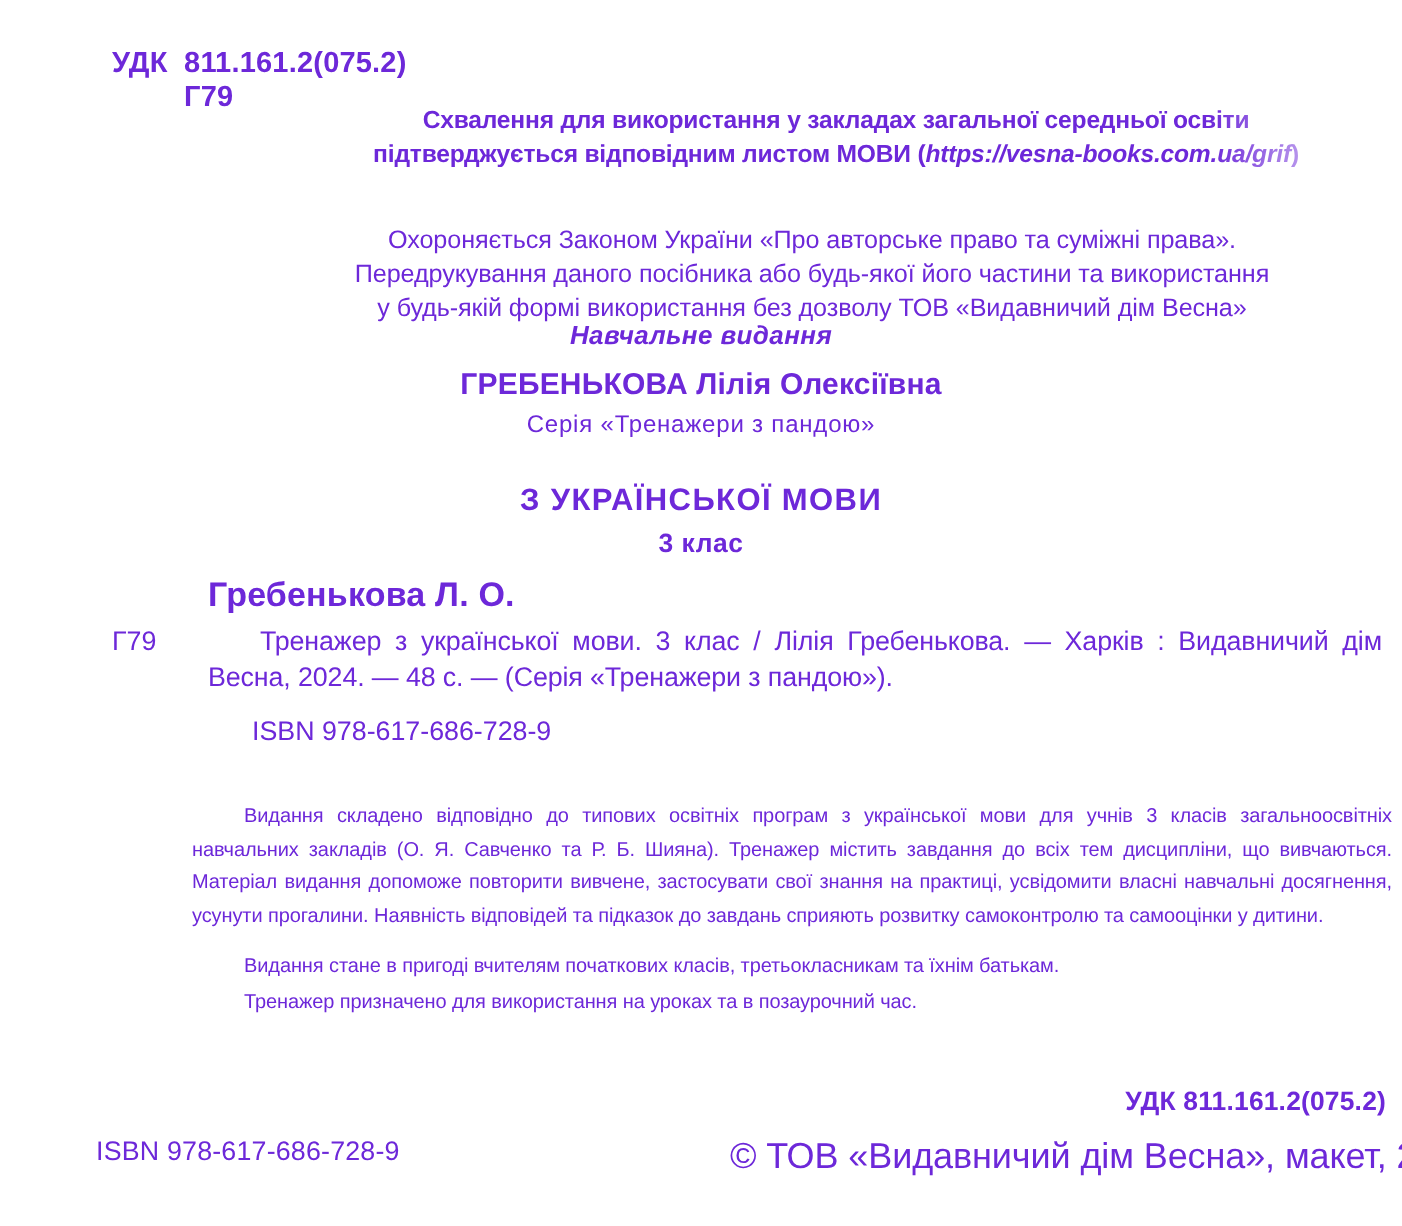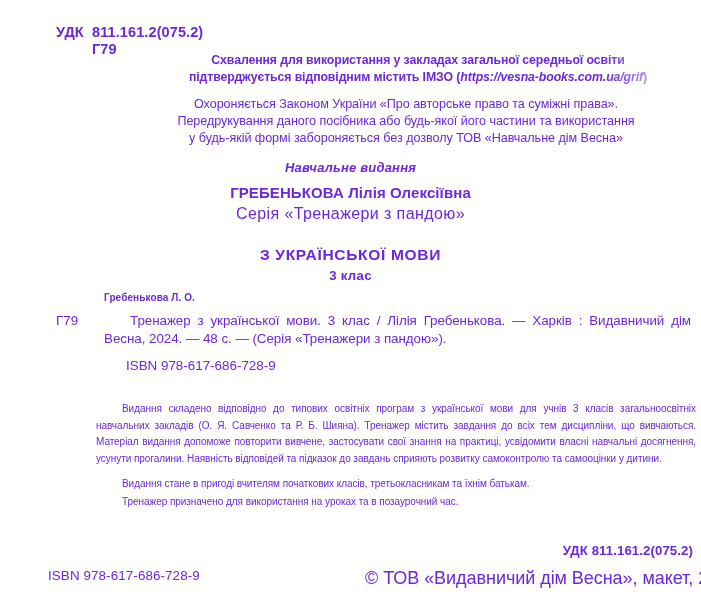--- a/index.html
+++ b/index.html
@@ -64,21 +64,21 @@
                 rgba(255,255,255,0.45) 42%,
                 rgba(255,255,255,0.86) 78%,
                 rgba(255,255,255,0.97) 100%);
     pointer-events: none;
   }
 
   
   .legal {
     position: absolute;
     left: 112px;
-    top: 96px;
+    top: 112px;
     width: 588px;
     text-align: center;
     font-size: 12.6px;
     line-height: 17.2px;
     letter-spacing: -0.05px;
   }
   .fade-right-2 {
     position: absolute;
     top: 92px;
     right: 0;
@@ -106,21 +106,21 @@
     letter-spacing: 0.2px;
   }
   .author-name {
     margin-top: 9px;
     font-size: 15px;
     font-weight: bold;
     letter-spacing: 0.1px;
   }
   .series-name {
     margin-top: 4px;
-    font-size: 16px;
+    font-size: 12px;
     letter-spacing: 0.4px;
   }
   .book-title {
     margin-top: 22px;
     font-size: 15.5px;
     font-weight: bold;
     line-height: 19.5px;
     letter-spacing: 0.7px;
   }
   .grade {
@@ -135,21 +135,21 @@
     position: absolute;
     left: 0;
     top: 289px;
     width: 701px;
     font-size: 13.4px;
     line-height: 18.6px;
   }
   .biblio-author {
     margin-left: 104px;
     font-weight: bold;
-    font-size: 10px;
+    font-size: 17px;
     letter-spacing: 0.1px;
   }
   .biblio-body {
     position: relative;
     margin-top: 4px;
   }
   .biblio-mark {
     position: absolute;
     left: 56px;
     top: 0;
@@ -224,28 +224,28 @@
 
 <div class="page">
 
   <div class="udc-block">
     <div class="udc-line"><span>УДК</span>&nbsp;&nbsp;<span>811.161.2(075.2)</span></div>
     <div class="udc-line udc-code-indent">Г79</div>
   </div>
 
   <div class="approval">
     <div>Схвалення для використання у закладах загальної середньої освіти</div>
-    <div><span>підтверджується відповідним містить ІМЗО (</span><span class="url">https://vesna-books.com.ua/grif</span><span>)</span></div>
+    <div><span>підтверджується відповідним листом МОВИ (</span><span class="url">https://vesna-books.com.ua/grif</span><span>)</span></div>
   </div>
   <div class="fade-right"></div>
 
   <div class="legal">
     <div>Охороняється Законом України «Про авторське право та суміжні права».</div>
     <div>Передрукування даного посібника або будь-якої його частини та використання</div>
-    <div>у будь-якій формі забороняється без дозволу ТОВ «Навчальне дім Весна»</div>
+    <div>у будь-якій формі використання без дозволу ТОВ «Видавничий дім Весна»</div>
   </div>
   <div class="fade-right-2"></div>
 
   <div class="title-block">
     <div class="edition-kind">Навчальне видання</div>
     <div class="author-name">ГРЕБЕНЬКОВА Лілія Олексіївна</div>
     <div class="series-name">Серія «Тренажери з пандою»</div>
     <div class="book-title">
       <div>З УКРАЇНСЬКОЇ МОВИ</div>
     </div>

